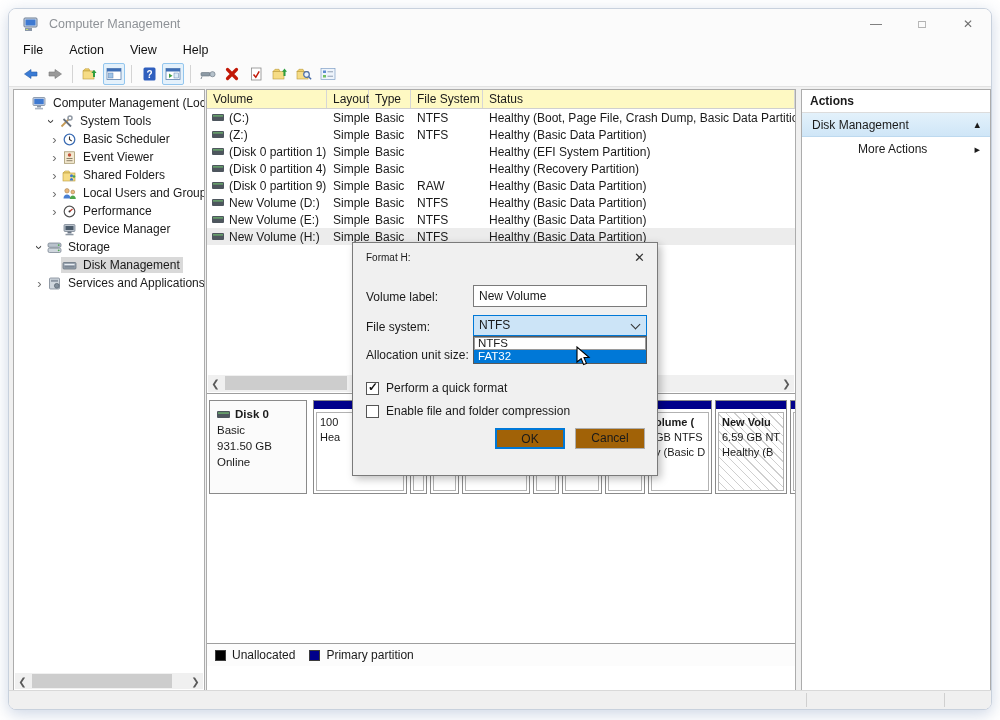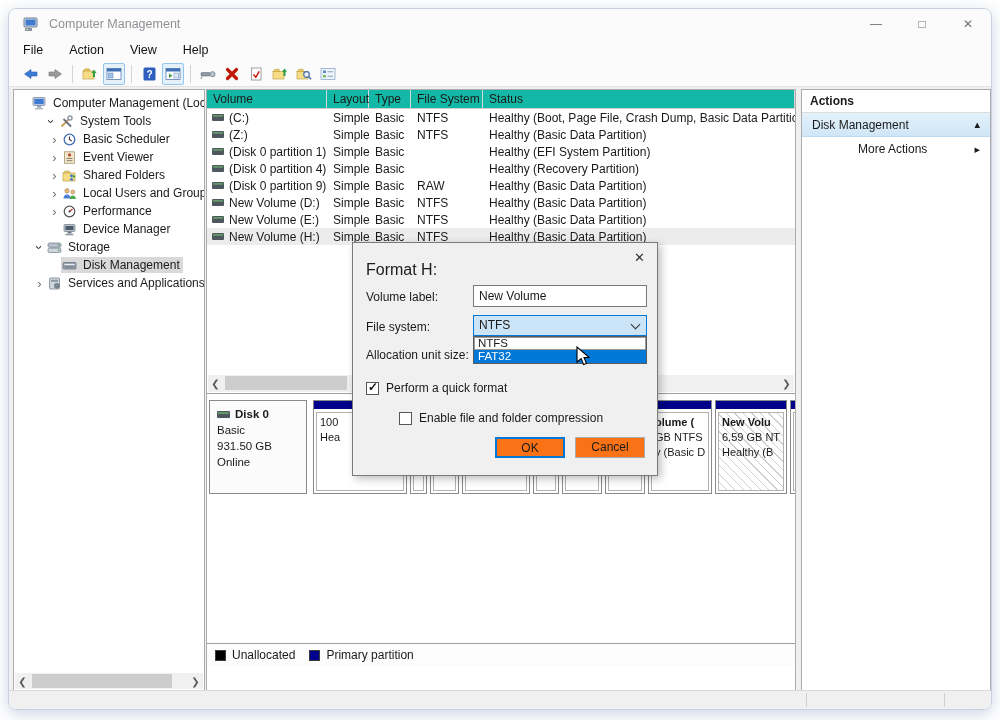--- a/index.html
+++ b/index.html
@@ -45,21 +45,21 @@
   .tree-row.selected .selbox { background:#d9d9d9; }
   .selbox { display:flex; align-items:center; }
 
   
   .hscroll { position:absolute; left:1px; right:1px; bottom:1px; height:16px; background:#f0f0f0; display:flex; align-items:center; }
   .hs-arrow { width:15px; text-align:center; color:#5a5a5a; font-size:10px; flex:none; }
   .hs-track { position:relative; flex:1; height:100%; }
   .hs-thumb { position:absolute; top:1px; height:14px; background:#cdcdcd; }
 
   
-  .vtable-head { display:flex; height:19px; border-bottom:1px solid #d0d0d0; align-items:center; background:#14b8a6; }
+  .vtable-head { display:flex; height:19px; border-bottom:1px solid #d0d0d0; align-items:center; background:#fef9c3; }
   .vth { padding-left:6px; border-right:1px solid #d6d6d6; height:100%; display:flex; align-items:center; font-size:12px; }
   .vrow { display:flex; height:17px; align-items:center; white-space:nowrap; }
   .vrow.selected { background:#ececec; }
   .vcell { padding-left:6px; overflow:hidden; flex:none; }
   .vcell.c0 { display:flex; align-items:center; padding-left:5px; }
   .vcell.c0 svg { margin-right:5px; flex:none; }
   .c0 { width:120px; } .c1 { width:42px; } .c2 { width:42px; } .c3 { width:72px; } .c4 { flex:1 1 auto !important; }
 
   
   .center-hscroll { position:absolute; left:1px; right:1px; top:285px; height:17px; background:#f0f0f0; display:flex; align-items:center; }
@@ -91,38 +91,38 @@
   .actions-more { height:24px; display:flex; align-items:center; padding:0 10px 0 56px; }
   .tri { color:#1a1a1a; font-size:11px; }
 
   
   .statusbar { position:absolute; left:0; bottom:0; width:100%; height:19px; background:#f0f0f0; border-top:1px solid #d9d9d9; }
   .status-div { position:absolute; top:2px; bottom:2px; width:1px; background:#d0d0d0; }
 
   
   .dialog { position:absolute; left:352px; top:242px; width:306px; height:234px; background:#f0f0f0;
             border:1px solid #7a7a7a; box-shadow:3px 3px 8px rgba(0,0,0,.25); z-index:50; }
-  .dlg-title { position:absolute; left:13px; top:18px; font-size:16px; }
+  .dlg-title { position:absolute; left:13px; top:9px; font-size:10px; }
   .dlg-close { position:absolute; right:12px; top:7px; color:#333; font-size:13px; }
   .dlg-label { position:absolute; left:13px; font-size:12px; }
   .dlg-input { position:absolute; left:120px; top:42px; width:174px; height:22px; background:#fff;
                border:1px solid #7a7a7a; font-size:12px; padding:3px 0 0 5px; }
   .dlg-combo { position:absolute; left:120px; top:72px; width:174px; height:21px; background:#cce4f7;
                border:1px solid #0078d7; font-size:12px; padding:2px 0 0 5px; }
   .combo-chevron { position:absolute; right:7px; top:5px; width:7px; height:7px;
                    border-left:1.6px solid #333; border-bottom:1.6px solid #333; transform:rotate(-45deg); }
   .dlg-list { position:absolute; left:120px; top:93px; width:174px; background:#fff; border:1px solid #5a5a5a; z-index:5; }
   .dlg-opt { height:13px; line-height:13px; font-size:11.5px; padding-left:4px; }
   .dlg-opt.plain { outline:1px solid #9a9a9a; outline-offset:-1px; }
   .dlg-opt.hl { background:#0078d7; color:#fff; }
   .chk-row { position:absolute; left:13px; display:flex; align-items:center; }
   .chk-box { width:13px; height:13px; border:1px solid #555; background:#fff; margin-right:7px;
              position:relative; flex:none; }
   .chk-box .mark { position:absolute; left:1px; top:-3px; font-size:12px; font-weight:bold; color:#111; }
-  .dlg-btn { position:absolute; top:194px; width:70px; height:21px; background:#f97316; text-align:center;
+  .dlg-btn { position:absolute; top:185px; width:70px; height:21px; background:#a16207; text-align:center;
              line-height:19px; font-size:12px; }
   .dlg-ok { left:142px; border:2px solid #0078d7; }
   .dlg-cancel { left:222px; border:1px solid #adadad; }
   .cursor { position:absolute; left:576px; top:346px; z-index:60; }
 </style>
 </head>
 <body>
 
 <div class="screen">
   <div class="window">
@@ -640,21 +640,21 @@
       </div>
 
     <div class="dlg-label" style="top:105px;">Allocation unit size:</div>
 
     <div class="chk-row" style="top:138px;">
       <span class="chk-box">
           <span class="mark" id="chk1">✓</span>
         </span>
       <span>Perform a quick format</span>
     </div>
-    <div class="chk-row" style="top:168px;margin-left:33px;">
+    <div class="chk-row" style="top:161px;">
       <span class="chk-box">
           <span class="mark" id="chk2"></span>
         </span>
       <span>Enable file and folder compression</span>
     </div>
 
     <div class="dlg-btn dlg-ok">OK</div>
     <div class="dlg-btn dlg-cancel">Cancel</div>
   </div>
 

